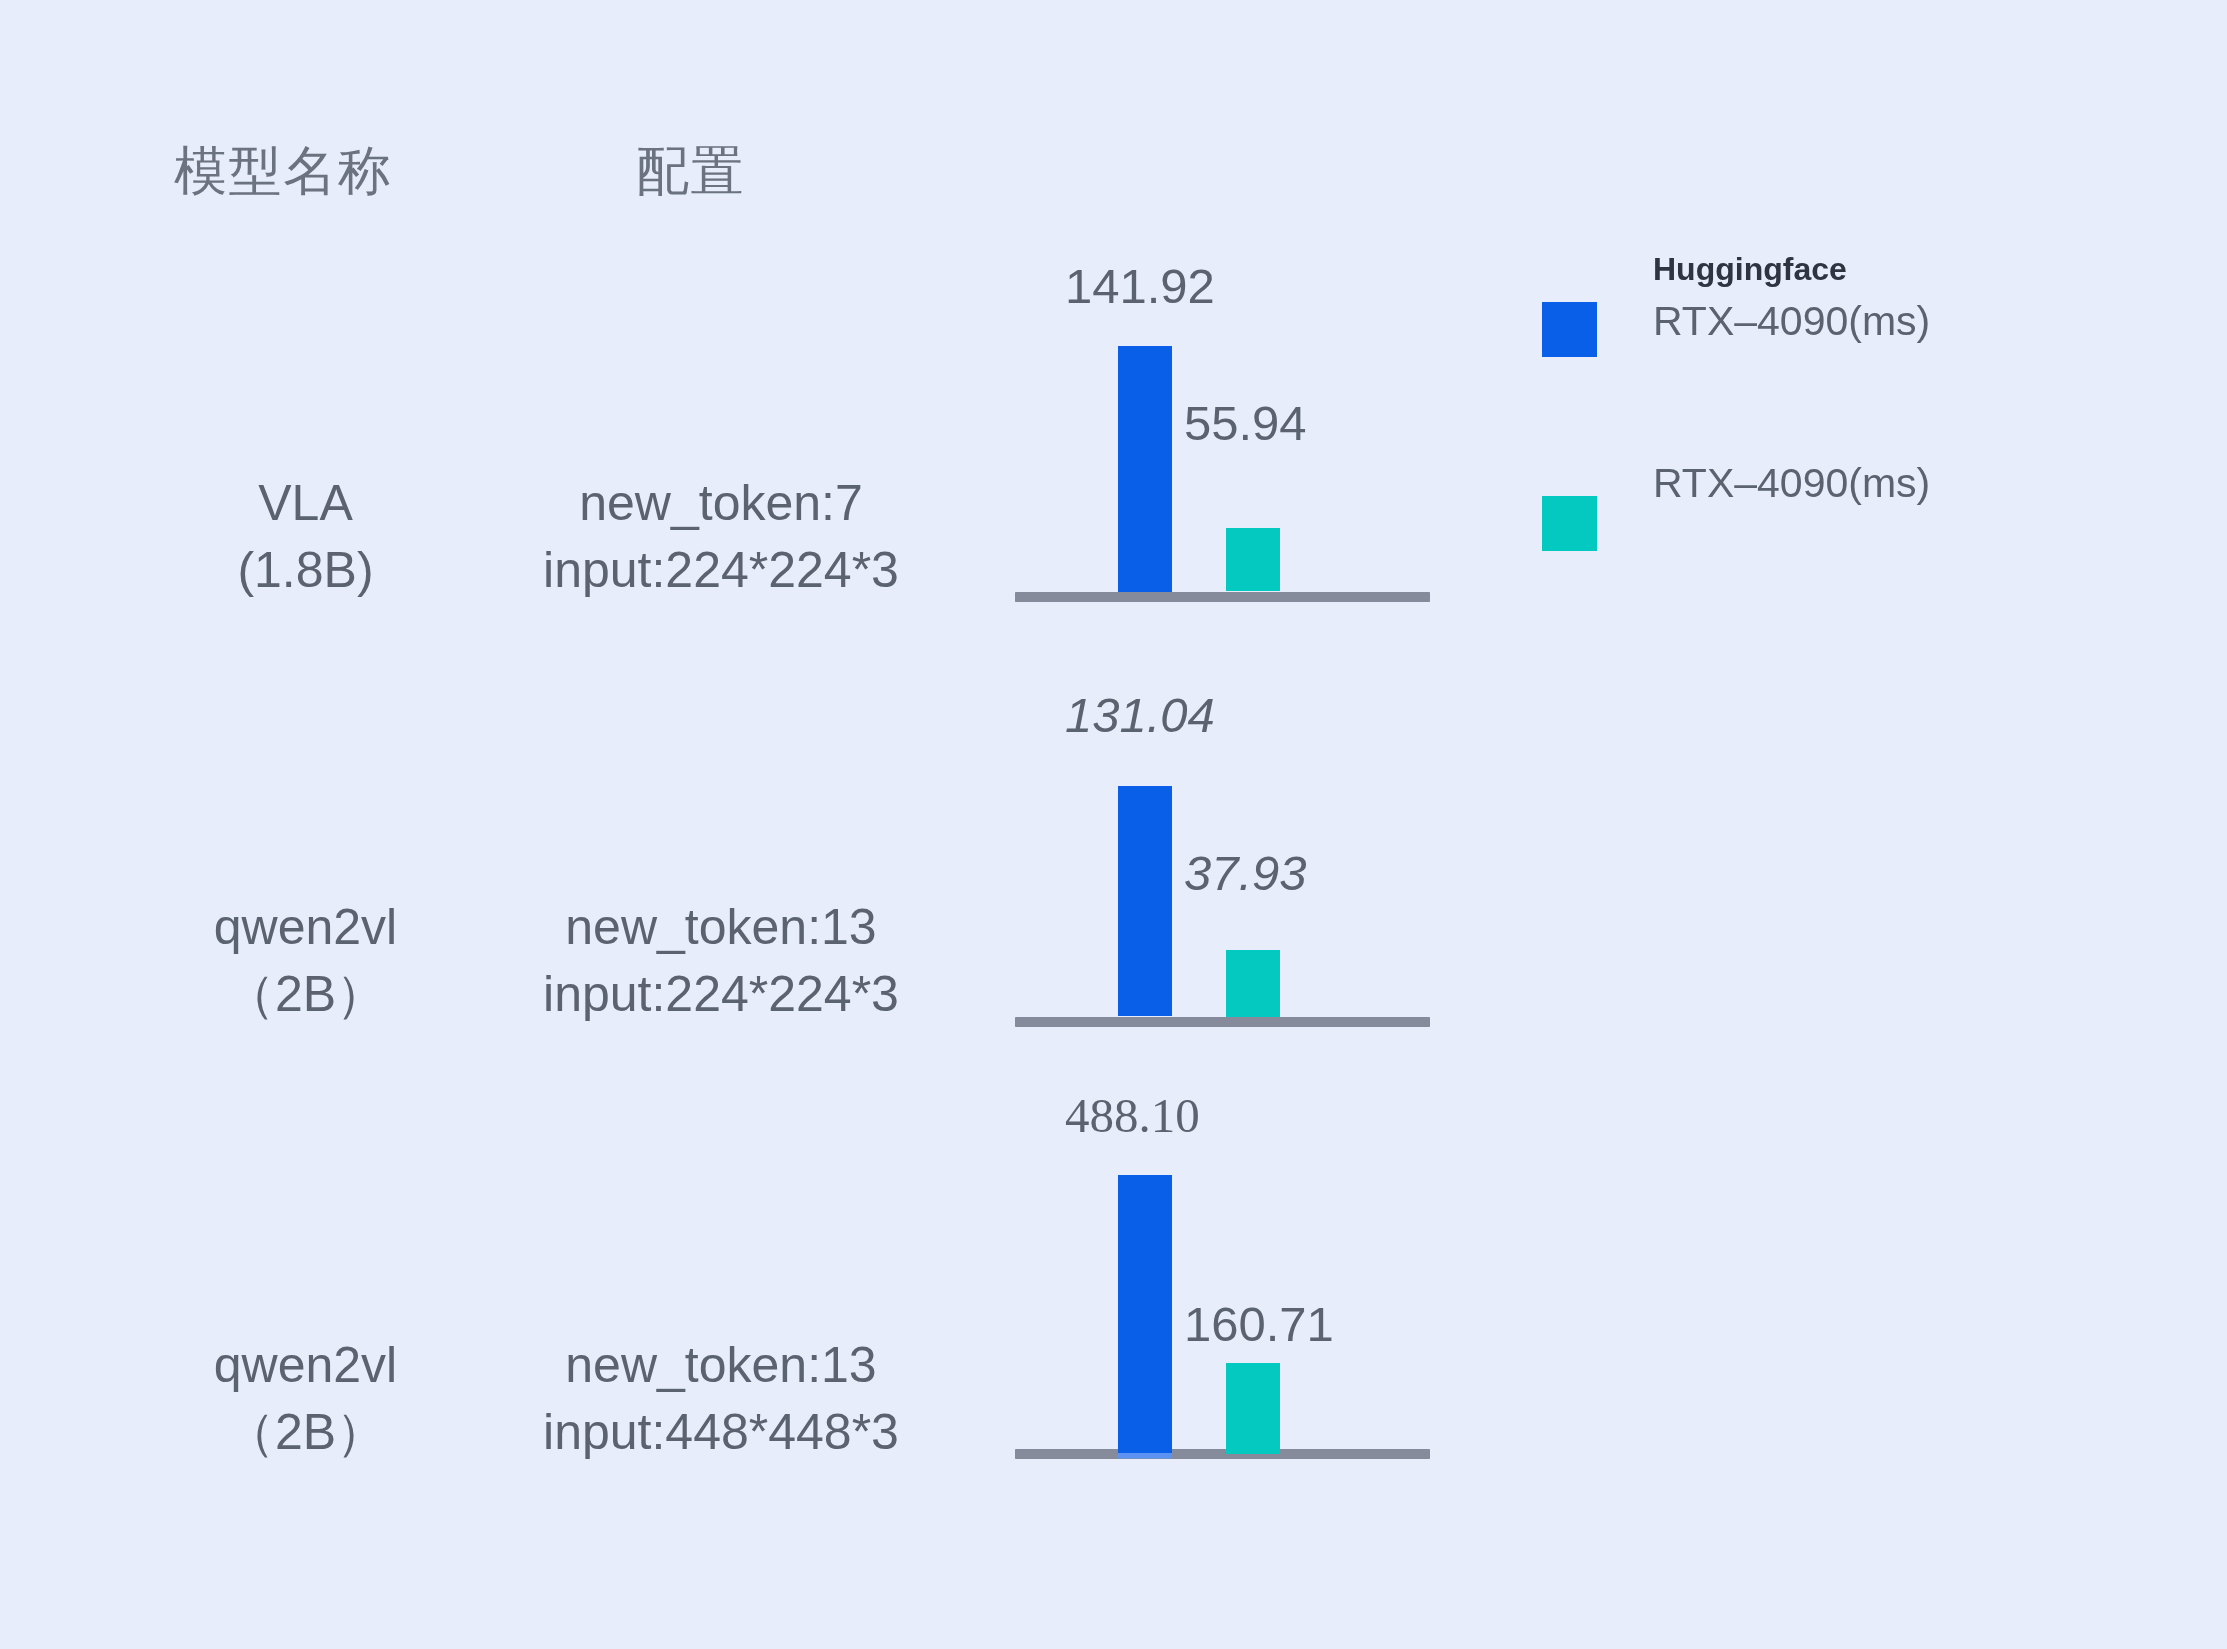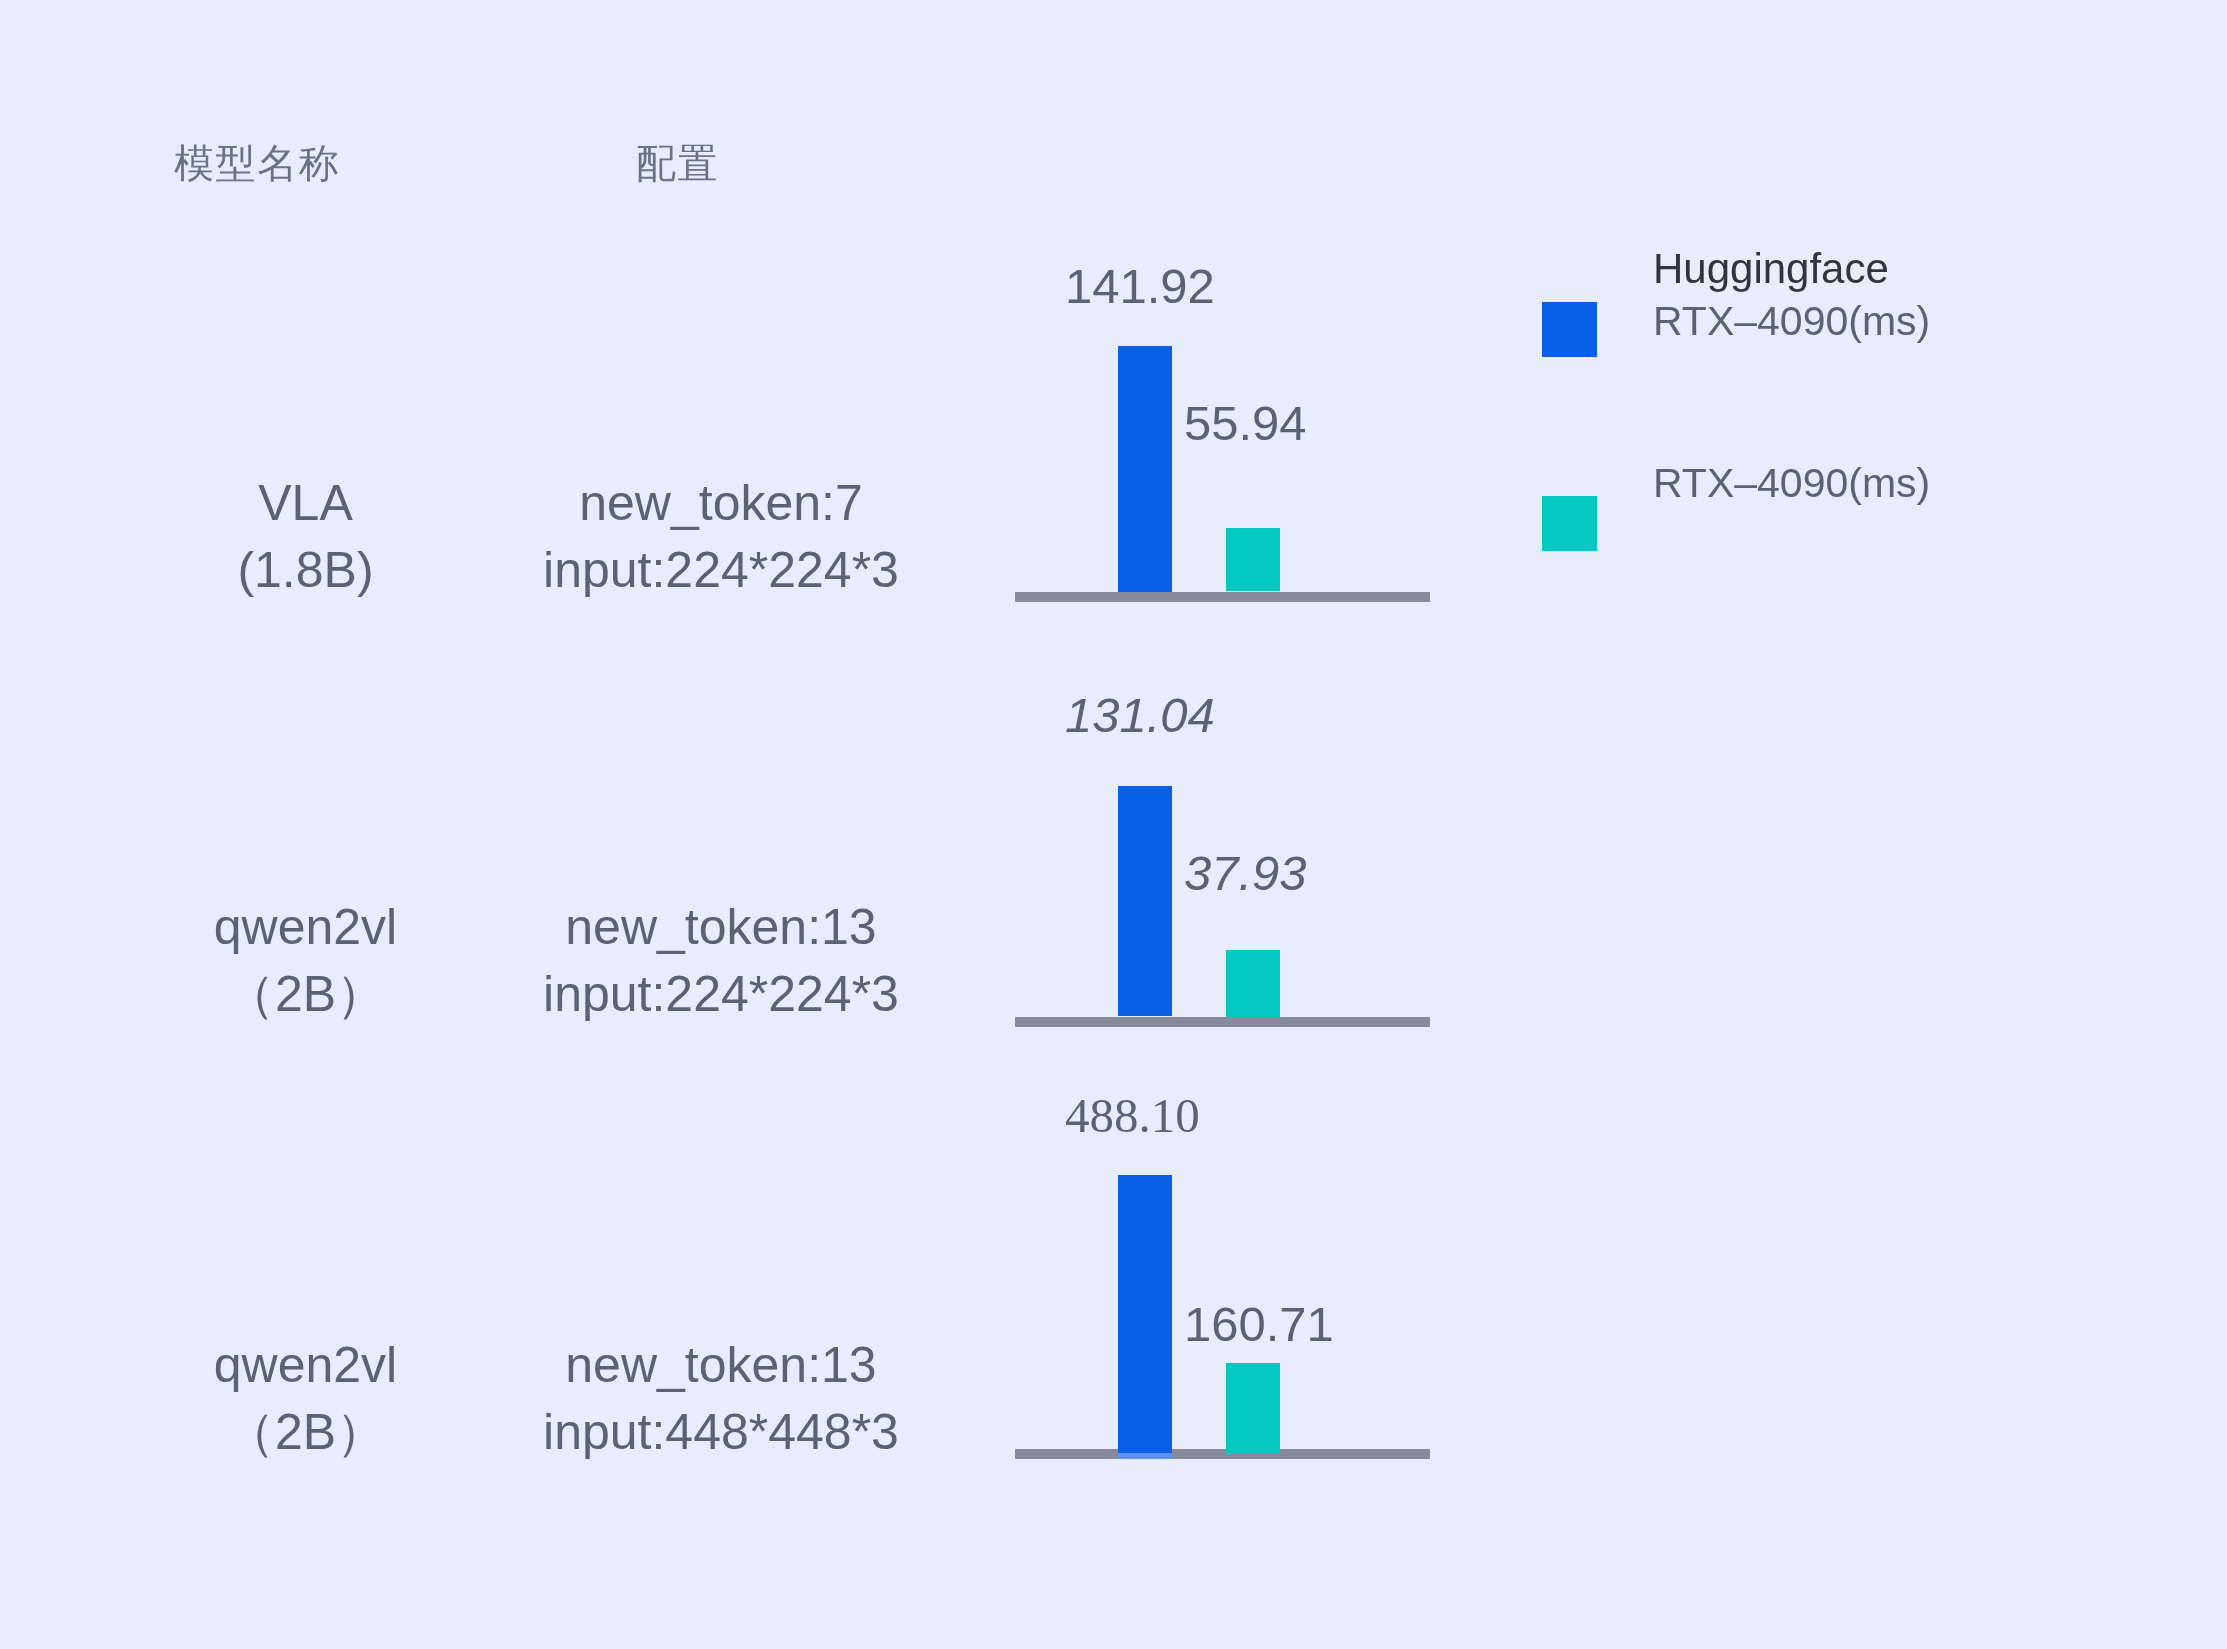--- a/index.html
+++ b/index.html
@@ -12,21 +12,21 @@
     background: #e7edfa;
     font-family: "Liberation Sans", "DejaVu Sans", sans-serif;
     overflow: hidden;
     position: relative;
   }
 
   
   .col-header {
     position: absolute;
     color: #6b7280;
-    font-size: 40px;
+    font-size: 53px;
     font-weight: 400;
     letter-spacing: 1.6px;
     white-space: nowrap;
   }
   #hdr-model { left: 174px; top: 136px; }
   #hdr-config { left: 636px; top: 136px; }
 
   
   .row-block {
     position: absolute;
@@ -99,23 +99,24 @@
     height: 55px;
   }
   .legend-text {
     position: absolute;
     left: 111px;
     width: 509px;
   }
   .legend-name {
     display: block;
     color: #2e3440;
-    font-size: 42px;
+    font-size: 32px;
     line-height: 52px;
     white-space: nowrap;
+    font-weight: bold;
   }
   .legend-sub {
     display: block;
     color: #5c6370;
     font-size: 41px;
     line-height: 52px;
     white-space: nowrap;
   }
 </style>
 </head>

